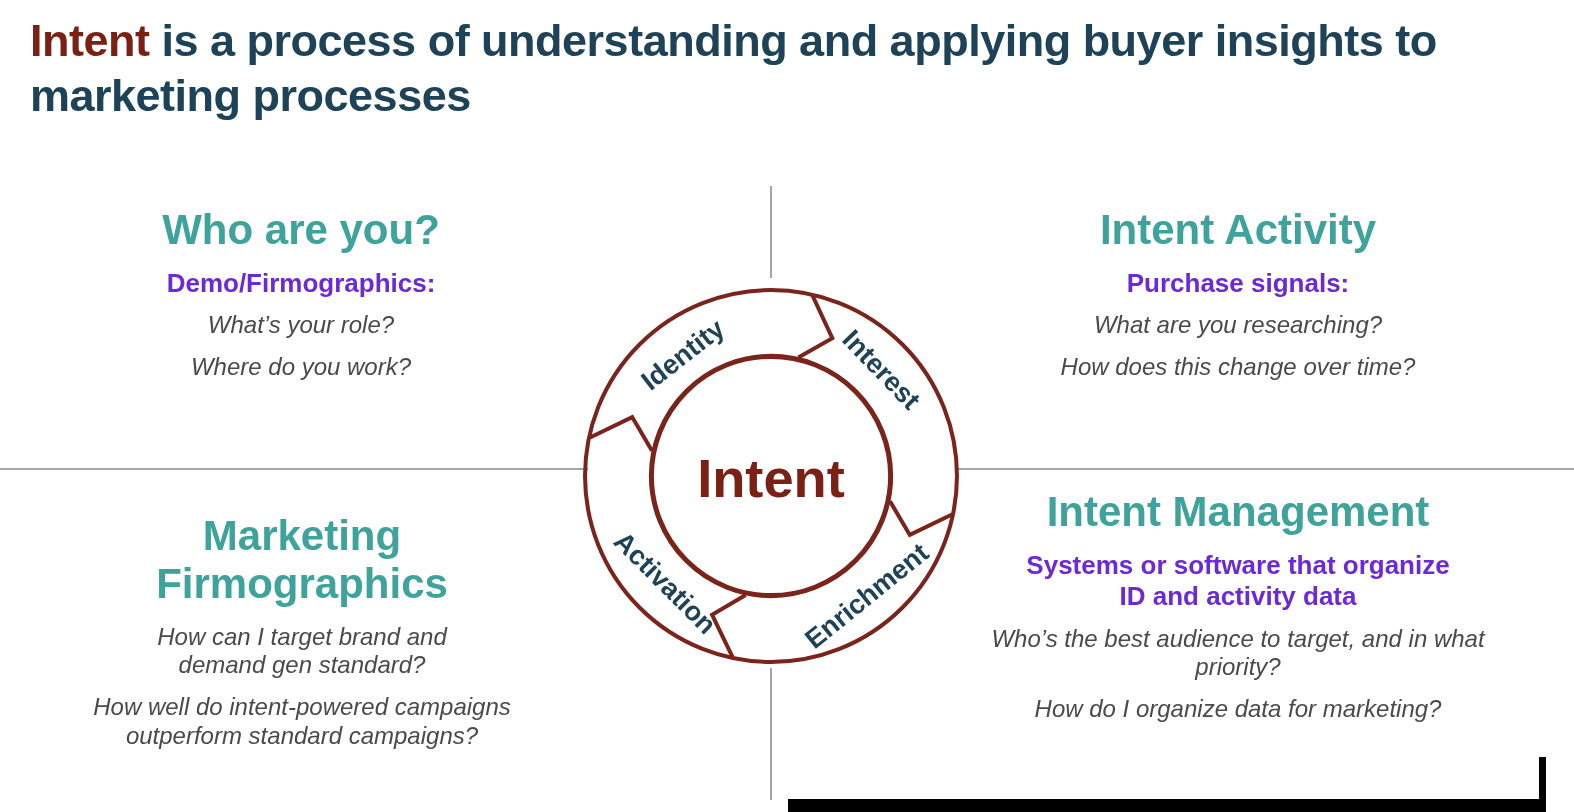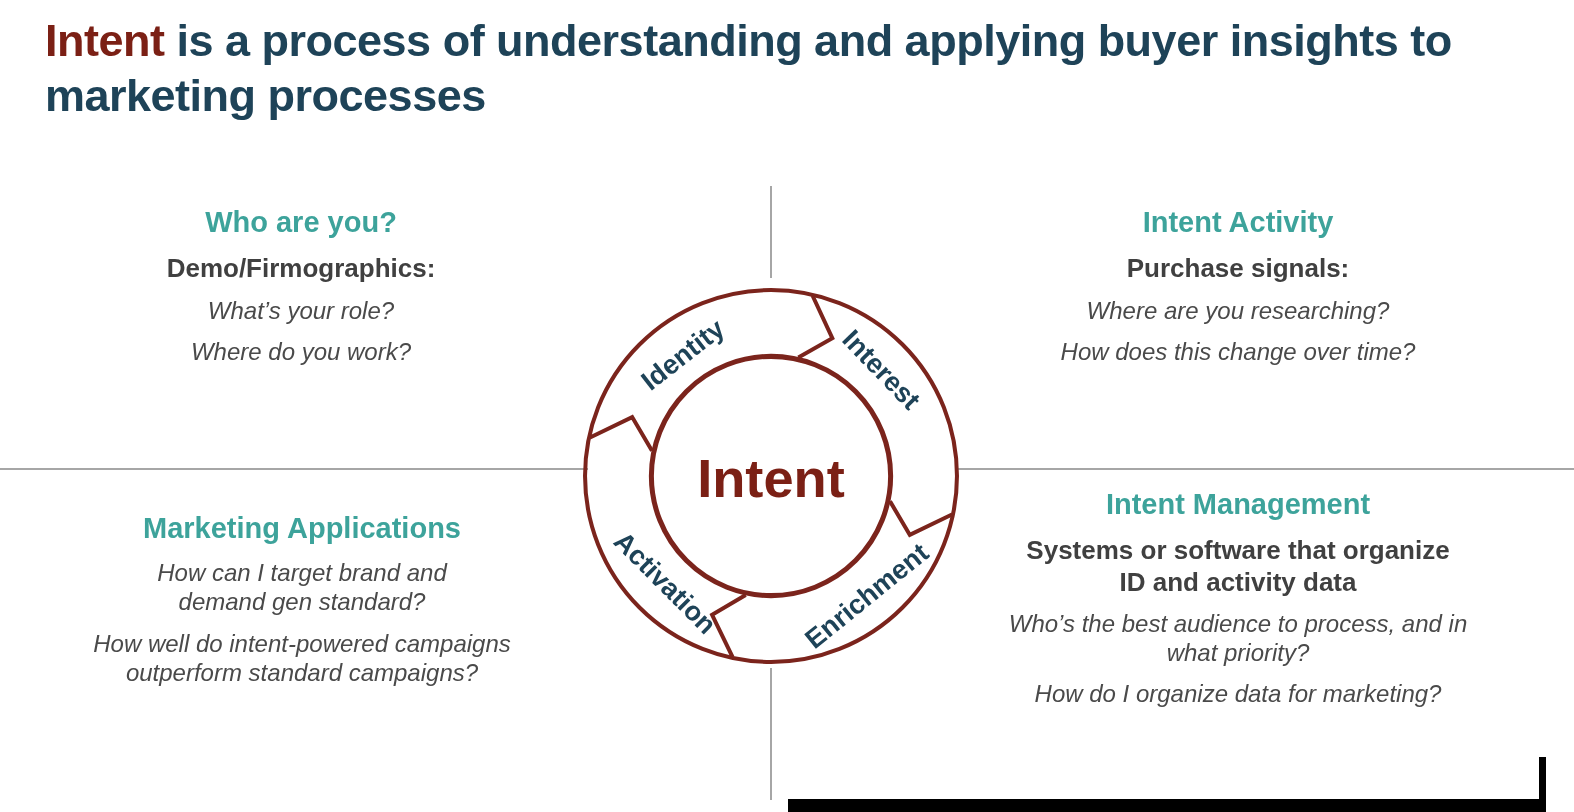--- a/index.html
+++ b/index.html
@@ -4,34 +4,34 @@
 <style>
   html,body { margin:0; padding:0; background:#fff; }
   body { font-family:"Liberation Sans", sans-serif; }
   .canvas {
     position:relative; width:1574px; height:812px;
     background:#ffffff; overflow:hidden;
   }
 
   
   .title {
-    position:absolute; left:45px; top:14px; width:1470px;
+    position:absolute; left:30px; top:14px; width:1470px;
     font-size:45px; font-weight:bold; color:#1e4358;
     line-height:1.22; letter-spacing:-0.5px; margin:0;
   }
   .title .hl { color:#7b2015; }
 
   
   .quad { position:absolute; text-align:center; color:#4a4a4a; }
   .quad h2 {
-    margin:0 0 14px 0; font-size:29px; font-weight:bold;
+    margin:0 0 14px 0; font-size:42px; font-weight:bold;
     color:#3da39b; line-height:1.15;
   }
   .quad .sub {
-    font-size:26px; font-weight:bold; color:#404040;
+    font-size:26px; font-weight:bold; color:#6d28d9;
     margin:0 auto 12px auto; line-height:1.2;
   }
   .quad p.line { font-size:24px; margin:0 auto 13px auto; line-height:1.2;font-style:italic; }
 
   .quad-tl { left:106px; top:206px; width:390px; }
   .quad-tr { left:1008px; top:206px; width:460px; }
   .quad-bl { left:62px;  top:512px; width:480px; }
   .quad-br { left:988px; top:488px; width:500px; }
 
   .quad-bl .sub { width:380px; }
@@ -80,34 +80,34 @@
   <div class="quad quad-tl">
     <h2>Who are you?</h2>
     <div class="sub">Demo/Firmographics:</div>
     <p class="line line-0">What’s your role?</p>
     <p class="line line-1">Where do you work?</p>
   </div>
 
   <div class="quad quad-tr">
     <h2>Intent Activity</h2>
     <div class="sub">Purchase signals:</div>
-    <p class="line line-0">Where are you researching?</p>
+    <p class="line line-0">What are you researching?</p>
     <p class="line line-2">How does this change over time?</p>
   </div>
 
   <div class="quad quad-bl">
-    <h2>Marketing Applications</h2>
+    <h2>Marketing Firmographics</h2>
     <p class="line line-0">How can I target brand and demand gen standard?</p>
     <p class="line line-1">How well do intent-powered campaigns outperform standard campaigns?</p>
   </div>
 
   <div class="quad quad-br">
     <h2>Intent Management</h2>
     <div class="sub">Systems or software that organize ID and activity data</div>
-    <p class="line line-0">Who’s the best audience to process, and in what priority?</p>
+    <p class="line line-0">Who’s the best audience to target, and in what priority?</p>
     <p class="line line-1">How do I organize data for marketing?</p>
   </div>
 
   <div class="cycle">
     <svg viewBox="0 0 380 380">
       <circle cx="190" cy="190" r="185" fill="none" stroke="#7b241c" stroke-width="4"></circle>
       <circle cx="190" cy="190" r="119" fill="#ffffff" stroke="#7b241c" stroke-width="5"></circle>
 
       <polyline points="231.4,10.7 251.0,53.0 217.2,72.1" fill="none" stroke="#7b241c" stroke-width="4" stroke-linejoin="miter"></polyline>
       <polyline points="370.0,228.3 328.1,248.6 308.4,215.2" fill="none" stroke="#7b241c" stroke-width="4" stroke-linejoin="miter"></polyline>

